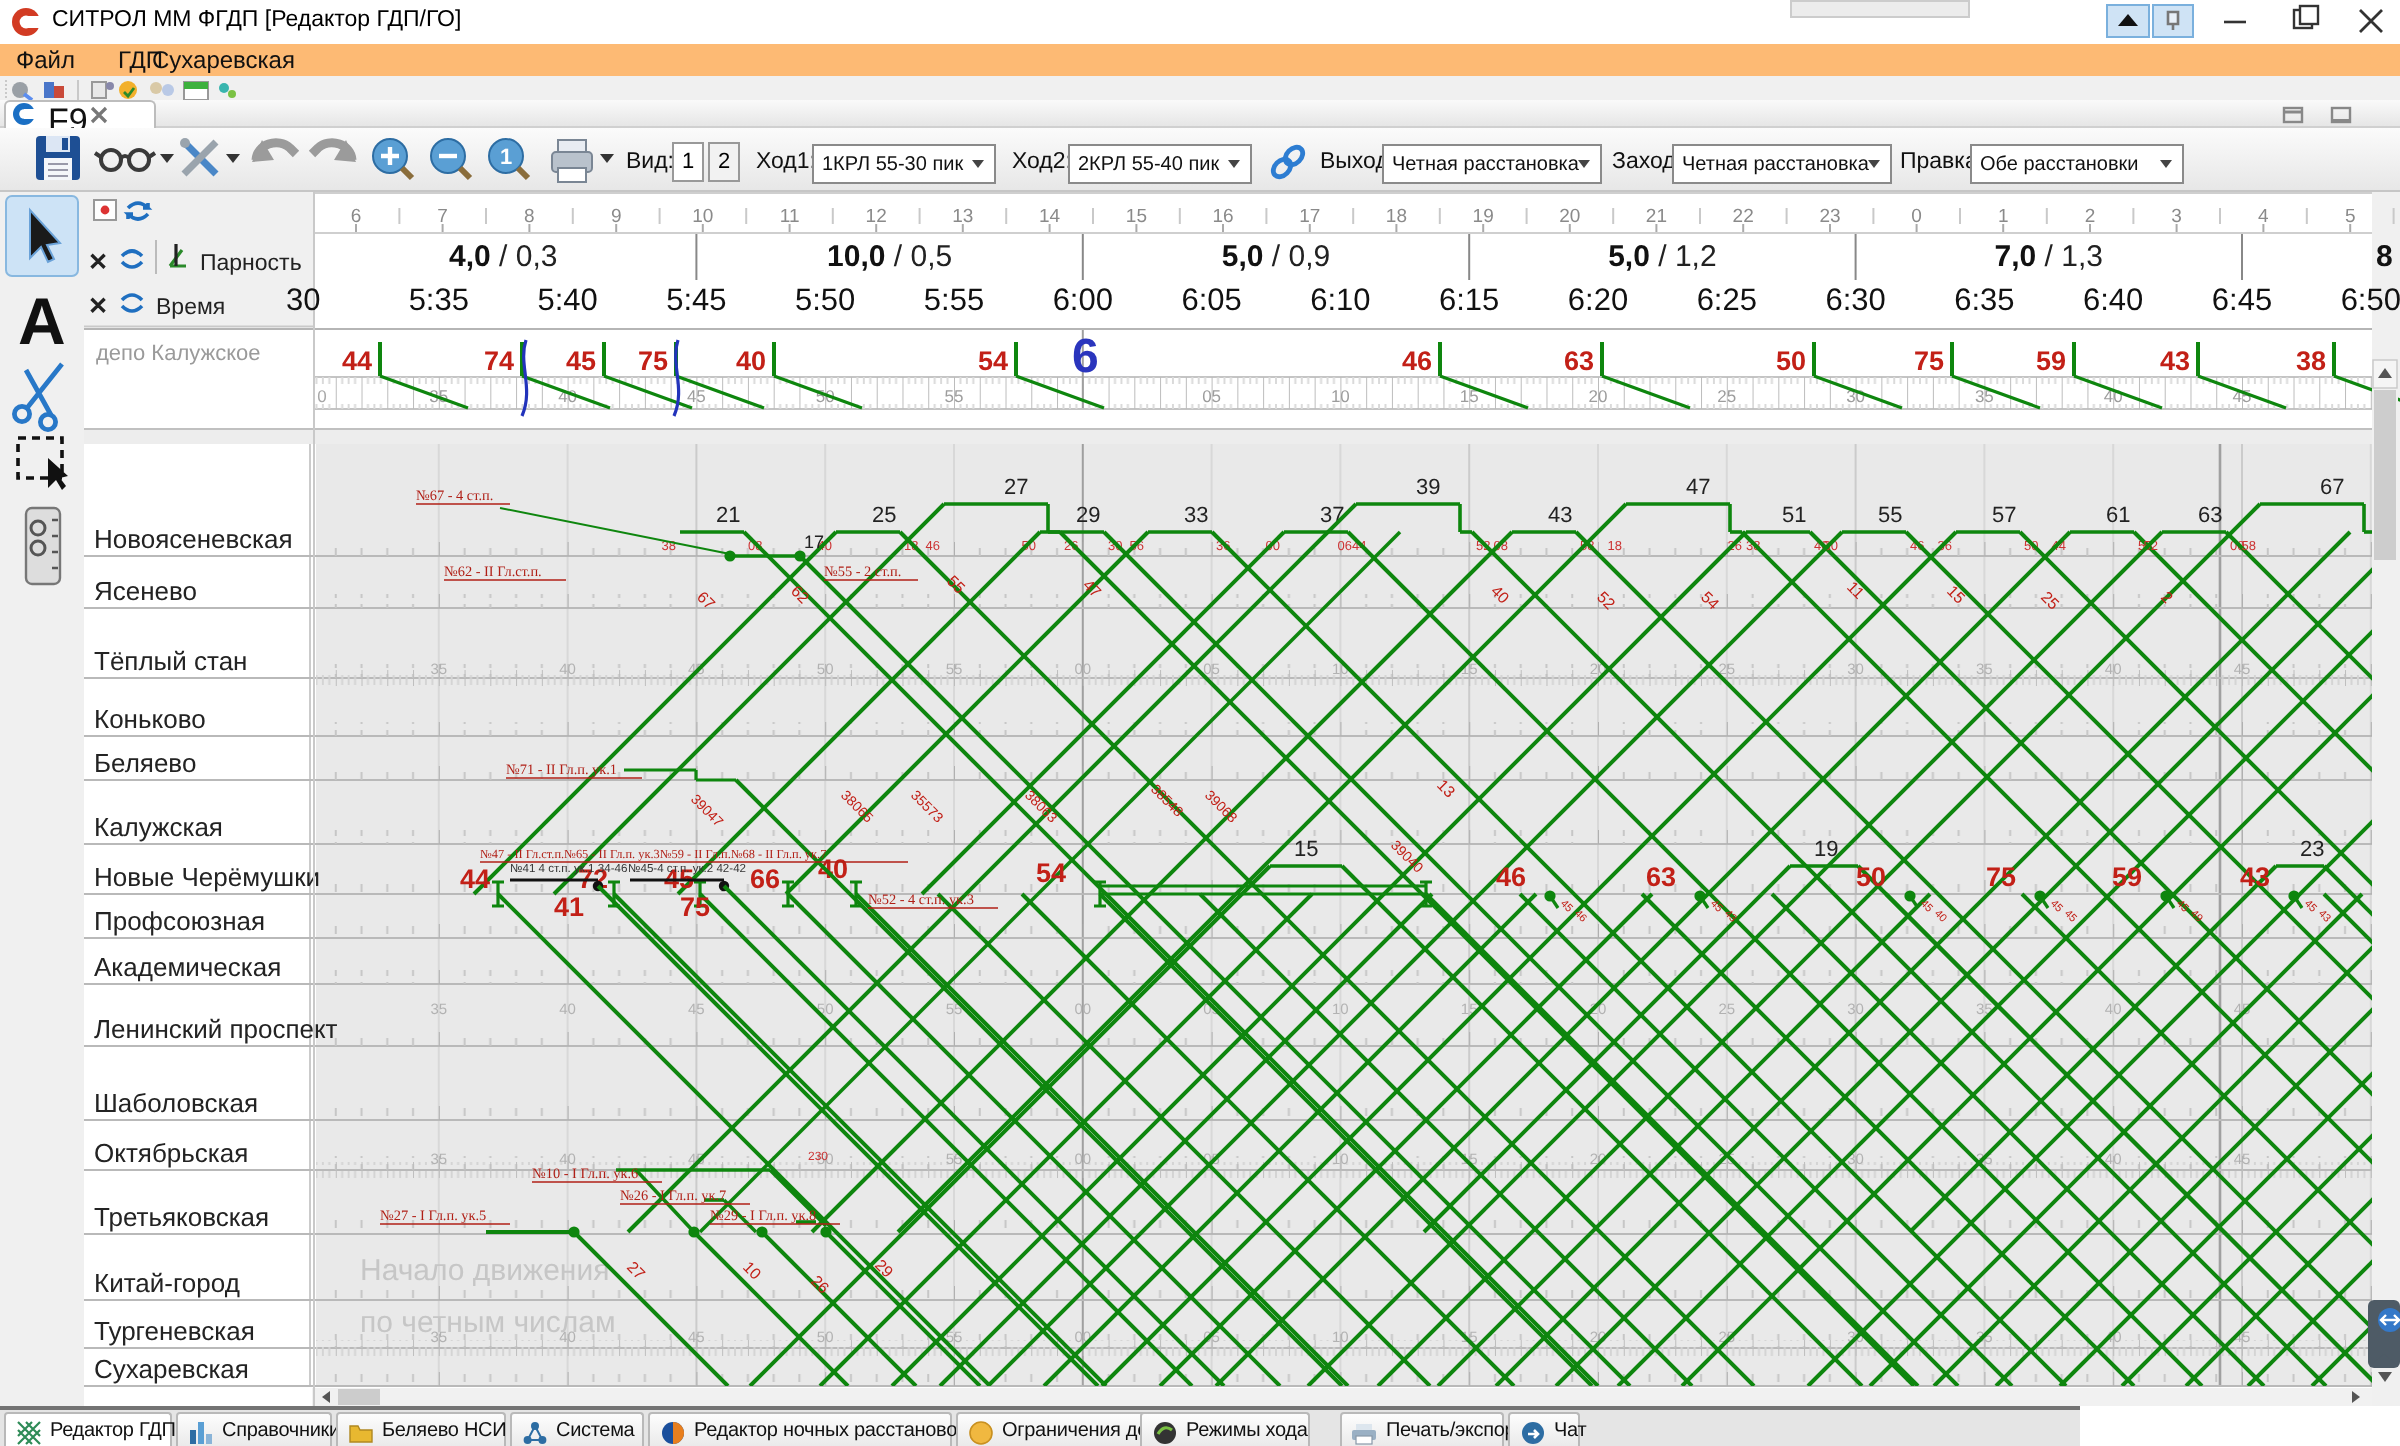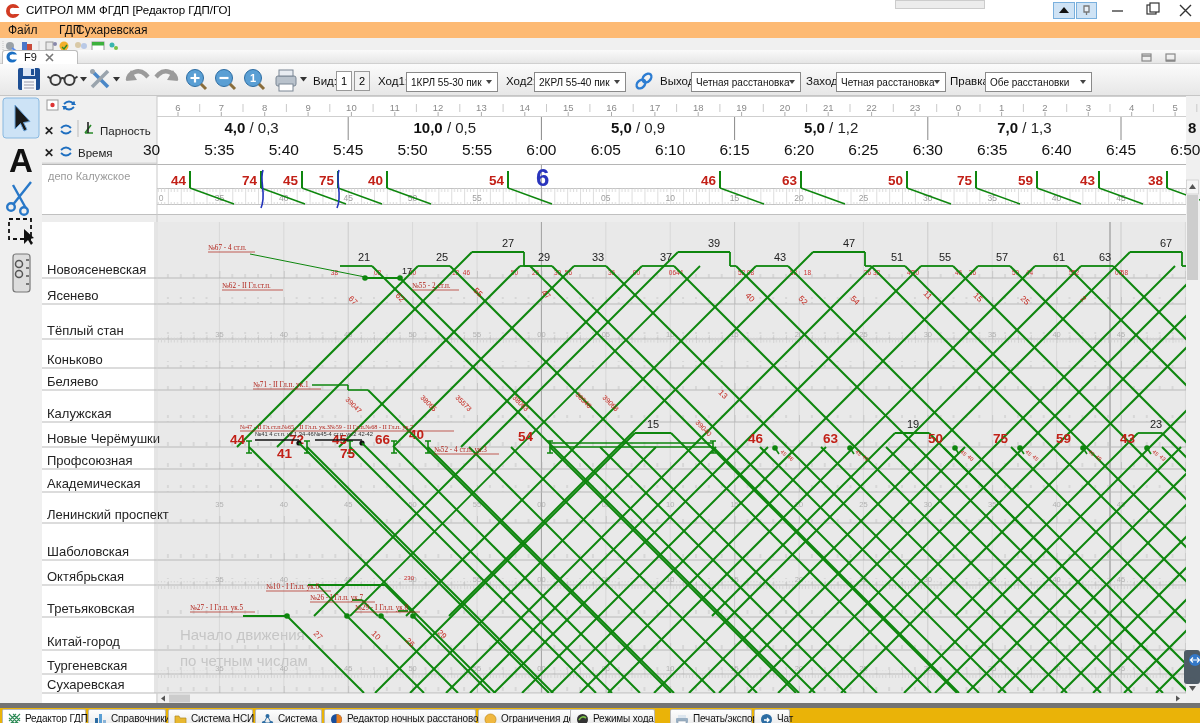--- a/index.html
+++ b/index.html
@@ -5,21 +5,21 @@
 .abs{position:absolute}
 .titlebar{left:0;top:0;width:1200px;height:22px;background:#ffffff;font-size:11.5px;color:#000}
 .menubar{left:0;top:22px;width:1200px;height:16px;background:#fdba74;font-size:12px;color:#111}
 .menubar span{margin-right:14px}
 .iconbar{left:0;top:38px;width:1200px;height:12px;background:#f0f0f0}
 .tabrow{left:0;top:50px;width:1200px;height:14px;background:linear-gradient(#fafafa,#e6e6e6);border-bottom:1px solid #d0d0d0}
 .toolbar{left:0;top:64px;width:1200px;height:32px;background:linear-gradient(#fbfbfb,#e7e7e7);border-bottom:1px solid #c6c6c6}
 .combo{position:absolute;top:8px;height:20px;background:#fff;border:1px solid #8a8a8a;font-size:10px;color:#111;line-height:19px;padding-left:4px;white-space:nowrap;overflow:hidden}
 .combo:after{content:"";position:absolute;right:5px;top:7px;border-left:3.5px solid transparent;border-right:3.5px solid transparent;border-top:4.5px solid #444}
 .tlabel{position:absolute;top:11px;font-size:11.5px;color:#111}
-.statusbar{left:0;top:703px;width:1200px;height:20px;background:#eab308;border-top:5px solid #737373}
+.statusbar{left:0;top:703px;width:1040px;height:20px;background:#e5e5e5;border-top:2px solid #737373}
 .stab{position:absolute;top:1px;height:18px;border:1px solid #b9b9b9;border-bottom:none;border-radius:2px 2px 0 0;font-size:10px;color:#111;background:linear-gradient(#fdfdfd,#e9e9e9);white-space:nowrap}
 .stab.act{background:#fff}
 .stab span{position:absolute;top:3px;letter-spacing:-0.15px}
 </style></head><body>
 <div class="abs titlebar">
  <svg class="abs" style="left:5px;top:3px" width="16" height="16">
       <circle cx="8" cy="8" r="7" fill="#d23b23"></circle>
       <circle cx="8" cy="8" r="3.2" fill="#fff"></circle>
       <rect x="8" y="5" width="8" height="6" fill="#fff"></rect>
     </svg>
@@ -65,21 +65,21 @@
       <circle cx="116" cy="8" r="2" fill="#7ac143"></circle>
  </svg>
 </div>
 <div class="abs tabrow">
  <div class="abs" style="left:2px;top:0;width:76px;height:14px;background:#fff;border:1px solid #bdbdbd;border-bottom:none;border-radius:3px 3px 0 0"></div>
  <svg class="abs" style="left:6px;top:1px" width="13" height="12">
       <circle cx="6" cy="6" r="5.5" fill="#1a6fc4"></circle>
       <circle cx="6" cy="6" r="2.4" fill="#fff"></circle>
       <rect x="6" y="3.5" width="7" height="5" fill="#fff"></rect>
     </svg>
- <span class="abs" style="left:24px;top:1px;font-size:11px;color:#111">F9</span>
+ <span class="abs" style="left:24px;top:1px;font-size:17px;color:#111">F9</span>
  <svg class="abs" style="left:44px;top:2px" width="11" height="11">
       <path d="M 2 2 L 9 9 M 9 2 L 2 9" stroke="#777" stroke-width="1.6"></path>
     </svg>
  <svg class="abs" style="left:1140px;top:2px" width="50" height="11">
       <rect x="2" y="2" width="9" height="7" fill="none" stroke="#888" stroke-width="1.2"></rect>
       <line x1="2" y1="4" x2="11" y2="4" stroke="#888" stroke-width="1.5"></line>
       <rect x="26" y="2" width="9" height="7" fill="none" stroke="#888" stroke-width="1.2"></rect>
       <line x1="26" y1="8.5" x2="35" y2="8.5" stroke="#888" stroke-width="2"></line>
     </svg>
 </div>
@@ -811,21 +811,21 @@
         </g>
       </svg>
       <span style="left:22px">Справочники</span>
     </div>
 <div class="stab" style="left:168px;width:85px">
       <svg class="abs" style="left:3px;top:1px" width="17" height="17">
         <g transform="translate(3,4)">
           <path d="M0 2 L0 9 L11 9 L11 3 L5 3 L4 1 L0 1 Z" fill="#e8b830" stroke="#b08820" stroke-width="0.7"></path>
         </g>
       </svg>
-      <span style="left:22px">Система НСИ</span>
+      <span style="left:22px">Беляево НСИ</span>
     </div>
 <div class="stab" style="left:255px;width:67px">
       <svg class="abs" style="left:3px;top:1px" width="17" height="17">
         <g transform="translate(3,3)" fill="#2d6da3">
           <circle cx="5.5" cy="2" r="2"></circle>
           <circle cx="1.8" cy="9" r="2"></circle>
           <circle cx="9.2" cy="9" r="2"></circle>
           <path d="M5.5 2 L1.8 9 L9.2 9 Z" fill="none" stroke="#2d6da3" stroke-width="1"></path>
         </g>
       </svg>

